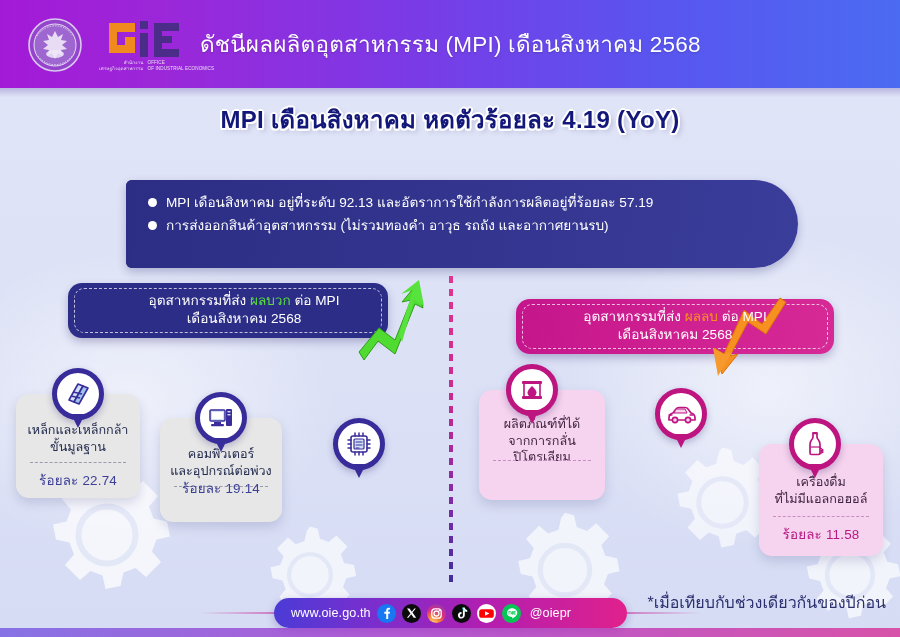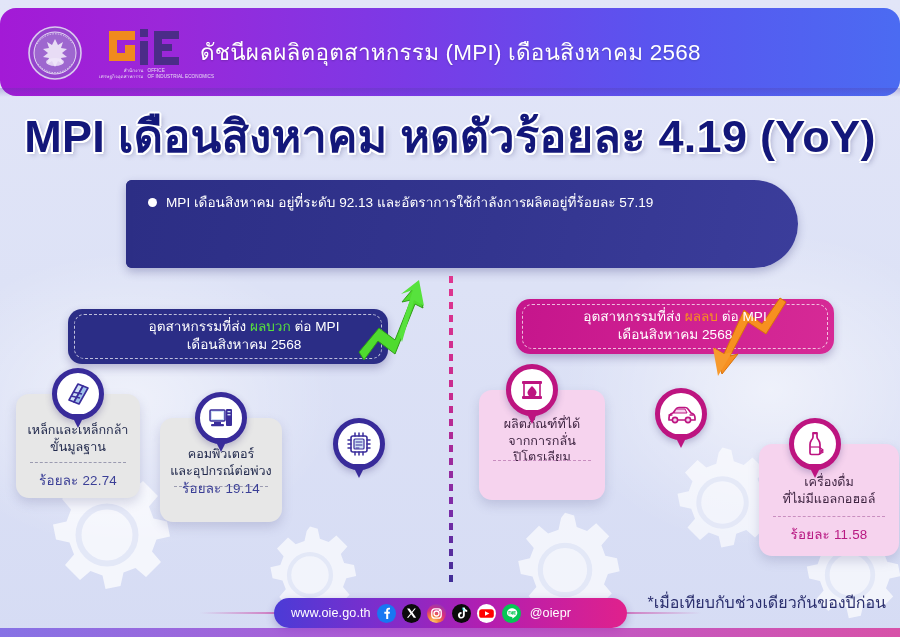--- a/index.html
+++ b/index.html
@@ -19,23 +19,23 @@
   .gear { position: absolute; opacity: 0.85; pointer-events: none; }
   .gear svg { display: block; }
 
   .bg-swoosh {
     position: absolute; pointer-events: none;
     background: radial-gradient(ellipse at center, rgba(255,255,255,0.55) 0%, rgba(255,255,255,0) 70%);
   }
 
   
   .header-bar {
-    position: absolute; left: 0; top: 8px; width: 900px; height: 88px;
+    position: absolute; left: 0; top: 0; width: 900px; height: 88px;
     background: linear-gradient(90deg, #a31ad6 0%, #9b27d9 18%, #7b3ae6 45%, #5a54ef 72%, #4b6bf2 100%);
-    display: flex; align-items: center; border-radius: 16px;
+    display: flex; align-items: center;
   }
   .header-bar-shadow {
     position: absolute; left: 0; top: 88px; width: 900px; height: 9px;
     background: linear-gradient(180deg, rgba(80,60,160,0.28), rgba(80,60,160,0));
   }
   .seal-logo { position: absolute; left: 27px; top: 14px; width: 56px; height: 62px; }
   .oie-logo { position: absolute; left: 99px; top: 18px; width: 96px; height: 56px; }
   .oie-logo-sub {
     position: absolute; left: 99px; top: 60px; width: 100px;
     font-size: 4.6px; color: #e9dcf3; letter-spacing: .1px; line-height: 1.35;
@@ -47,21 +47,21 @@
     position: absolute; left: 200px; top: 0; height: 88px;
     display: flex; align-items: center;
     color: #ffffff; font-size: 22.5px; font-weight: 400; letter-spacing: .2px;
     text-shadow: 0 1px 2px rgba(0,0,0,.18);
   }
 
   
   .main-title {
     position: absolute; left: 0; top: 100px; width: 900px;
     text-align: center;
-    font-size: 45px; font-weight: bold; letter-spacing: .3px;
+    font-size: 24px; font-weight: bold; letter-spacing: .3px;
     color: #13177a;
     text-shadow:
        2px 0 0 #fff, -2px 0 0 #fff, 0 2px 0 #fff, 0 -2px 0 #fff,
        1.5px 1.5px 0 #fff, -1.5px 1.5px 0 #fff, 1.5px -1.5px 0 #fff, -1.5px -1.5px 0 #fff,
        3px 3px 5px rgba(90,90,140,.35);
   }
 
   
   .summary-panel {
     position: absolute; left: 126px; top: 180px; width: 672px; height: 88px;
@@ -94,21 +94,21 @@
   .section-pill {
     position: absolute; border-radius: 14px; padding: 9px 0 10px 0;
     text-align: center; color: #fff; font-size: 13.6px; line-height: 1.34;
     box-shadow: 0 4px 9px rgba(60,50,120,.3);
   }
   .section-pill .inner-dash {
     position: absolute; left: 6px; top: 5px; right: 6px; bottom: 5px;
     border: 1.4px dashed rgba(255,255,255,.7); border-radius: 10px; pointer-events: none;
   }
   .section-pill .pill-line { position: relative; z-index: 2; }
-  .pill-positive { left: 68px; top: 309px; width: 320px; background: #2b2d86; padding-left: 32px; }
+  .pill-positive { left: 68px; top: 283px; width: 320px; background: #2b2d86; padding-left: 32px; }
   .pill-negative { left: 516px; top: 299px; width: 318px;
     background: linear-gradient(100deg, #c5158c 0%, #cf2091 50%, #d62a96 100%); }
   .hl-green { color: #57e23d; }
   .hl-orange { color: #f79020; }
 
   .arrow-up { position: absolute; left: 355px; top: 276px; width: 72px; height: 86px; }
   .arrow-down { position: absolute; left: 700px; top: 296px; width: 96px; height: 86px; }
 
   
   .card {
@@ -259,20 +259,24 @@
   <div class="header-bar-shadow"></div>
 
   <div class="main-title">MPI เดือนสิงหาคม หดตัวร้อยละ 4.19  (YoY)</div>
 
   <div class="summary-panel">
     <div class="accent-left"></div>
     <div class="bullet-row">
       <span class="bullet-dot"></span>
       <span class="bullet-text">MPI เดือนสิงหาคม อยู่ที่ระดับ 92.13 และอัตราการใช้กำลังการผลิตอยู่ที่ร้อยละ 57.19</span>
     </div>
+    <div class="bullet-row">
+      <span class="bullet-dot"></span>
+      <span class="bullet-text">การส่งออกสินค้าอุตสาหกรรม (ไม่รวมทองคำ อาวุธ รถถัง และอากาศยานรบ)</span>
+    </div>
   </div>
 
   <div class="center-divider"></div>
 
   <div class="section-pill pill-positive">
     <div class="inner-dash"></div>
     <div class="pill-line"><span>อุตสาหกรรมที่ส่ง </span><span class="hl-green">ผลบวก</span><span> ต่อ MPI</span></div>
     <div class="pill-line">เดือนสิงหาคม 2568</div>
   </div>
 
@@ -366,21 +370,21 @@
   <div class="badge badge-neg" style="left:655px; top:388px;">
     <svg width="30" height="28" viewBox="0 0 30 28">
       <path d="M3 18 q0-4 4-5 l3-4 q1-1.5 3-1.5 h6 q2 0 3 1.5 l3 4 q4 1 4 5 v2 h-26 Z" fill="none" stroke="#bd1480" stroke-width="1.7" stroke-linejoin="round"></path>
       <path d="M10 9 h9 l2 4 h-13 Z" fill="#f6d3ee" stroke="#bd1480" stroke-width="1"></path>
       <circle cx="9" cy="20" r="2.6" fill="#f6d3ee" stroke="#bd1480" stroke-width="1.6"></circle>
       <circle cx="22" cy="20" r="2.6" fill="#f6d3ee" stroke="#bd1480" stroke-width="1.6"></circle>
       <path d="M3 15 h3 M24 15 h3" stroke="#bd1480" stroke-width="1.3" stroke-linecap="round"></path>
     </svg>
   </div>
 
-  <div class="card card-neg" style="left:759px; top:444px; width:140px; height:112px;">
+  <div class="card card-neg" style="left:759px; top:444px; width:124px; height:112px;">
     <div class="card-label" style="top:30px;">
       <div>เครื่องดื่ม</div>
       <div>ที่ไม่มีแอลกอฮอล์</div>
     </div>
     <div class="card-sep" style="top:72px;"></div>
     <div class="card-value" style="top:80px;">ร้อยละ 11.58</div>
   </div>
   <div class="badge badge-neg" style="left:789px; top:418px;">
     <svg width="28" height="28" viewBox="0 0 28 28">
       <path d="M12 3 h4 v4 q0 1.5 1.5 3 Q19 12 19 14.5 V23 q0 1.5-1.5 1.5 h-7 Q9 24.5 9 23 V14.5 Q9 12 10.5 10 Q12 8.5 12 7 Z" fill="none" stroke="#bd1480" stroke-width="1.7" stroke-linejoin="round"></path>

